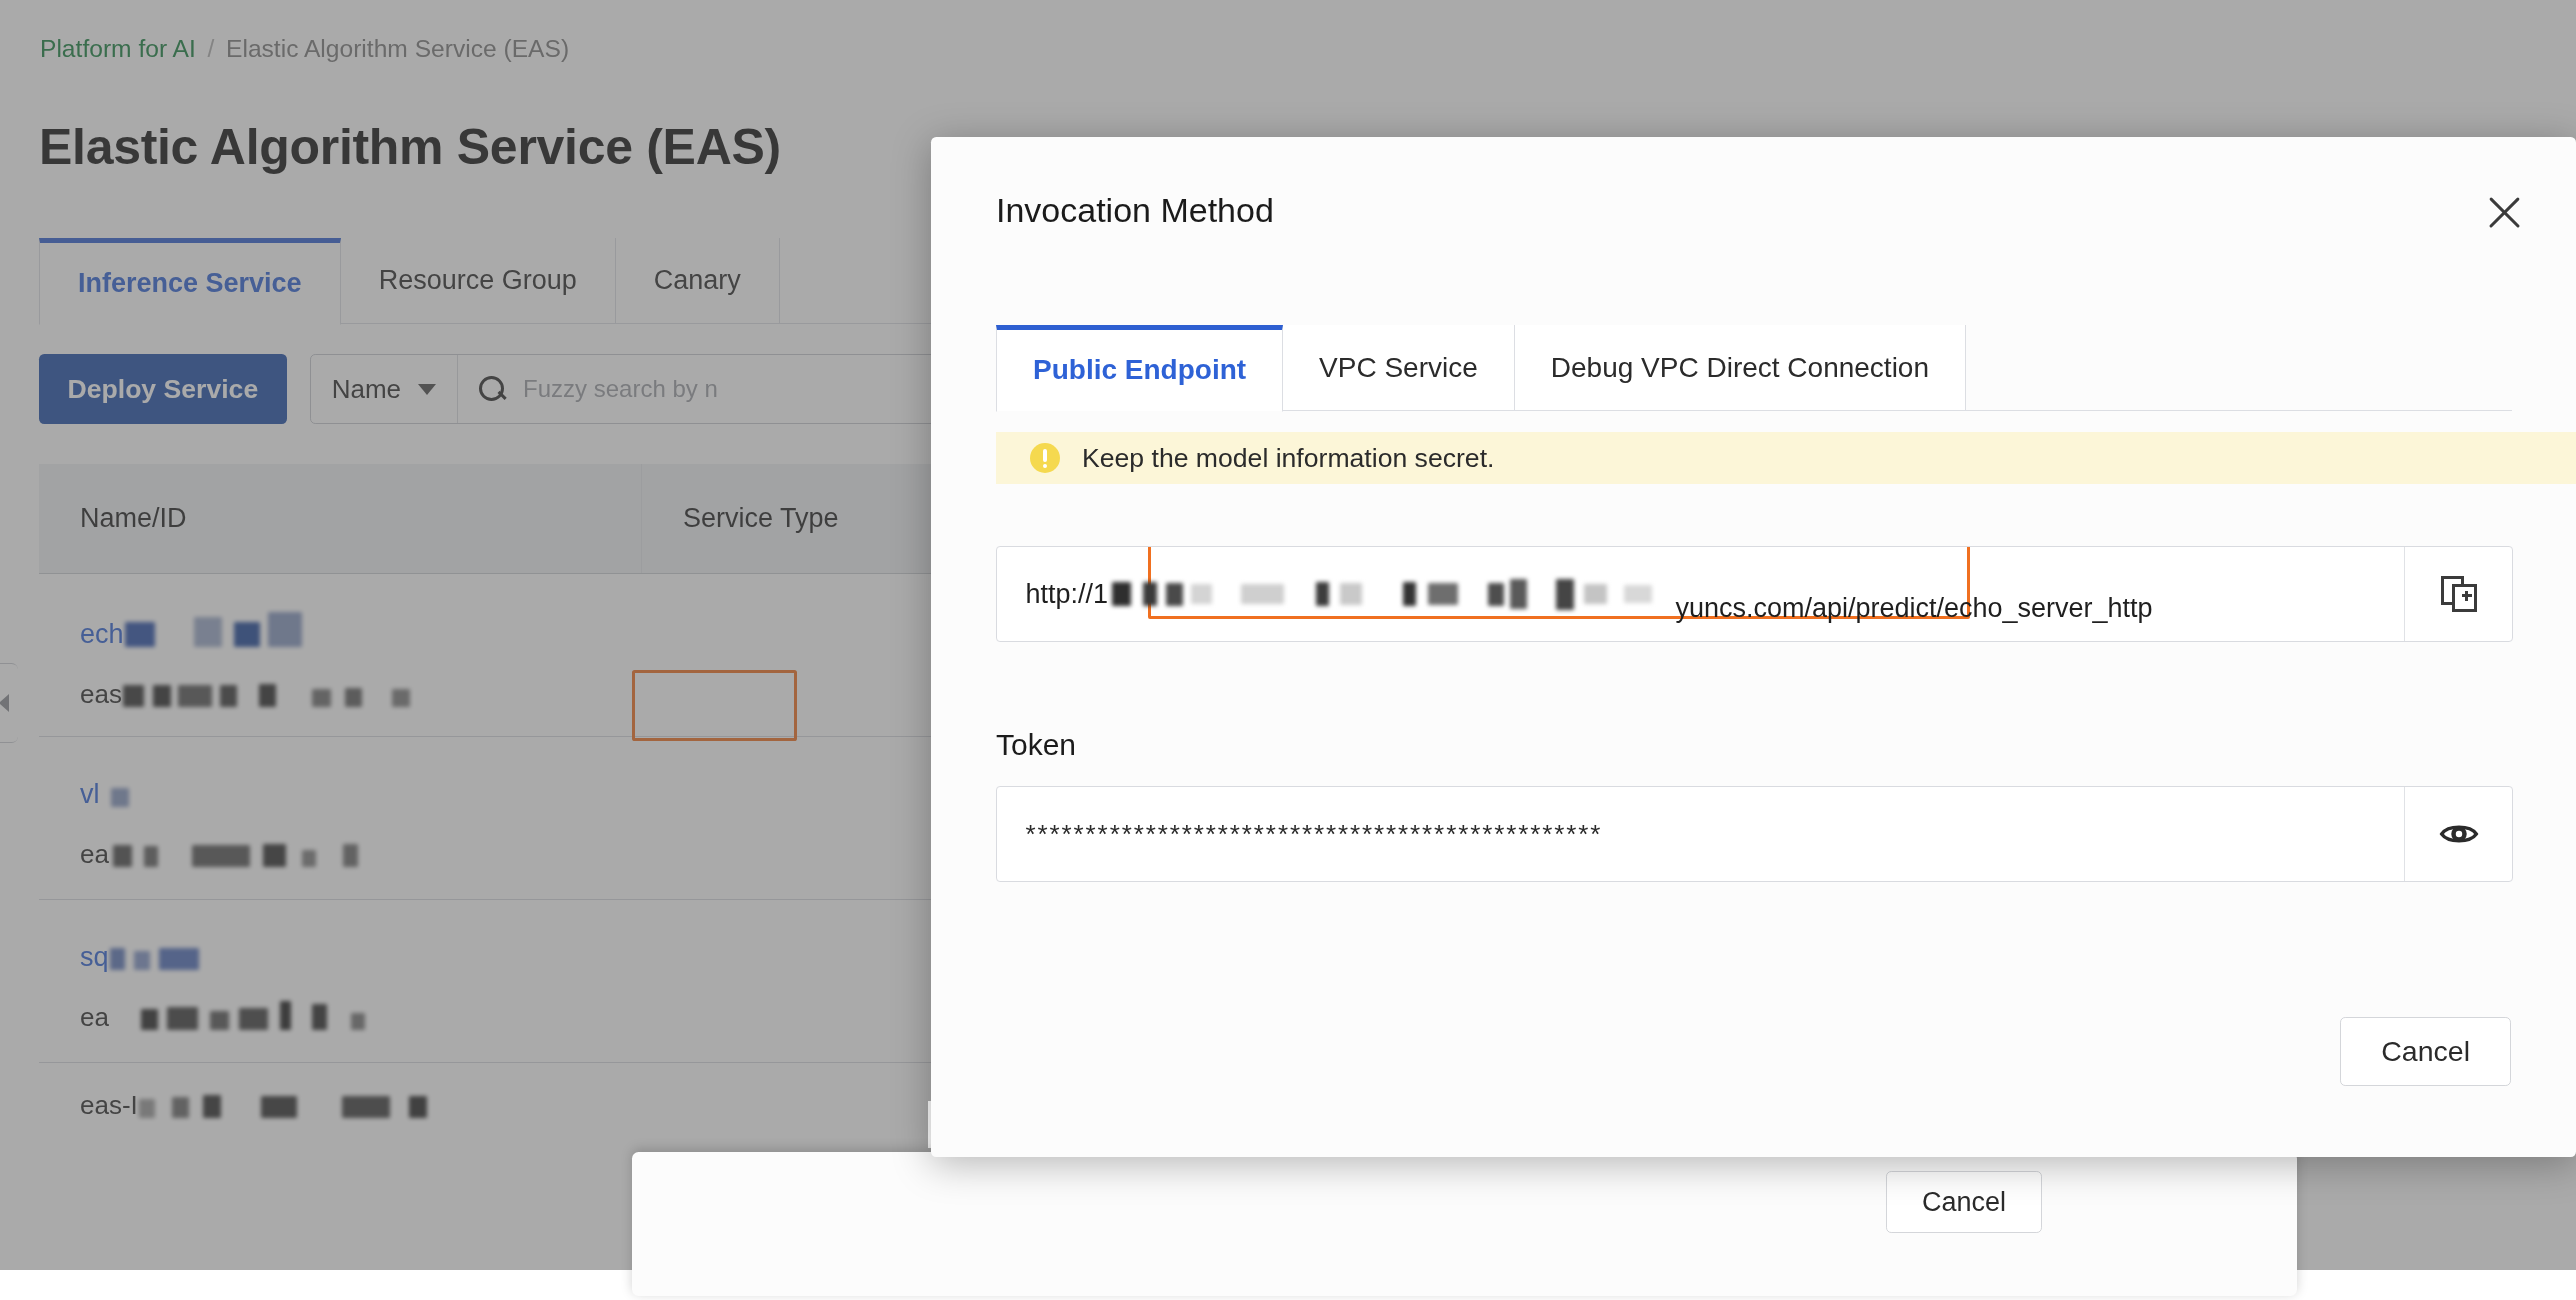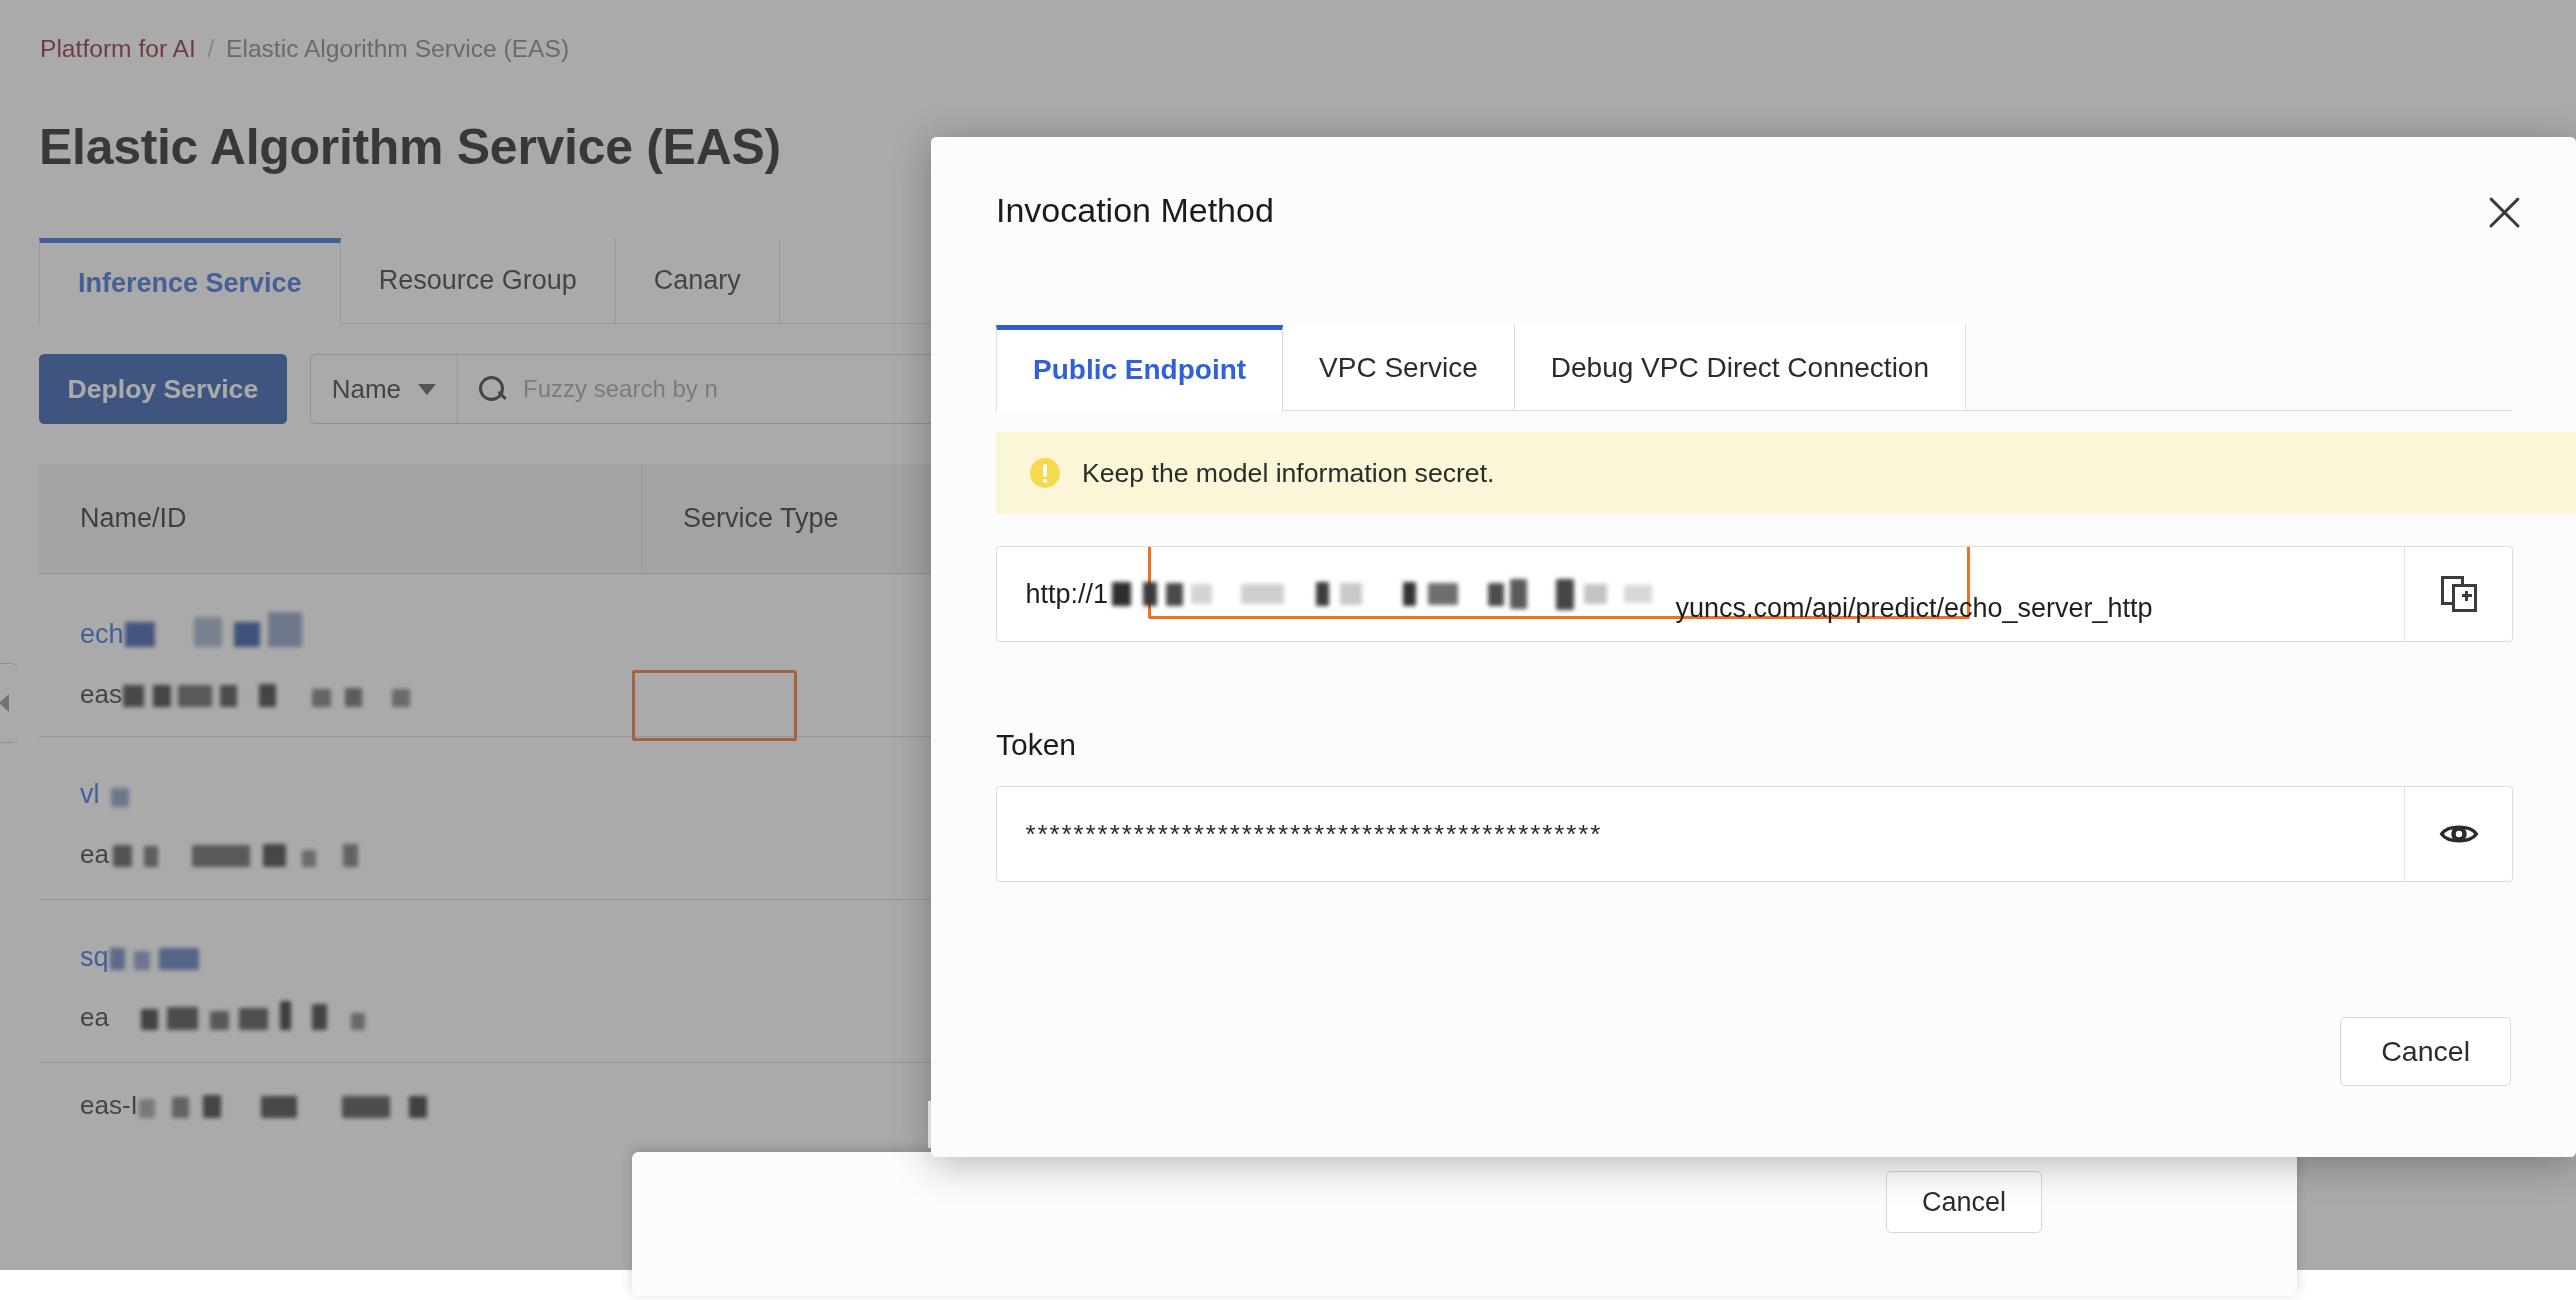--- a/index.html
+++ b/index.html
@@ -14,21 +14,21 @@
   
   .page {
     position: absolute; left:0; top:0; width: 2576px; height: 1270px;
     background: #ffffff;
   }
 
   .breadcrumb {
     position: absolute; left: 40px; top: 34px;
     font-size: 24.6px; line-height: 30px; white-space: nowrap;
   }
-  .bc-root { color: #7f1d1d; }
+  .bc-root { color: #15803d; }
   .bc-sep { color: #b0b0b0; margin: 0 11.7px; }
   .bc-cur { color: #7a7a7a; }
 
   .page-title {
     position: absolute; left: 39px; top: 117px;
     font-size: 50px; line-height: 60px; font-weight: 700; color: #111;
     white-space: nowrap; letter-spacing: -0.3px;
   }
 
   
@@ -186,21 +186,21 @@
     background:#fff;
   }
   .mtab:first-child { border-left: 1.9px solid #dcdee3; }
   .mtab.active {
     color:#2e62d6; font-weight:700;
     border-top: 5.2px solid #2e5fd1;
     margin-bottom:-1.9px; border-bottom: 1.9px solid #fcfcfc;
   }
 
   .warnbar {
-    position:absolute; left: 65px; top: 295px; width: 1580px; height: 82px;
+    position:absolute; left: 65px; top: 295px; width: 1580px; height: 52px;
     background: #fcf6d8; display:flex; align-items:center; gap: 22px; padding-left: 34px;
   }
   .warn-ico {
     width: 30px; height:30px; border-radius:50%; background:#f5d94f; flex:none;
     position:relative;
   }
   .warn-ico::before {
     content:""; position:absolute; left:13px; top:5.8px; width:3.9px;height:13px;
     background:#fff; border-radius:1.9px;
   }

